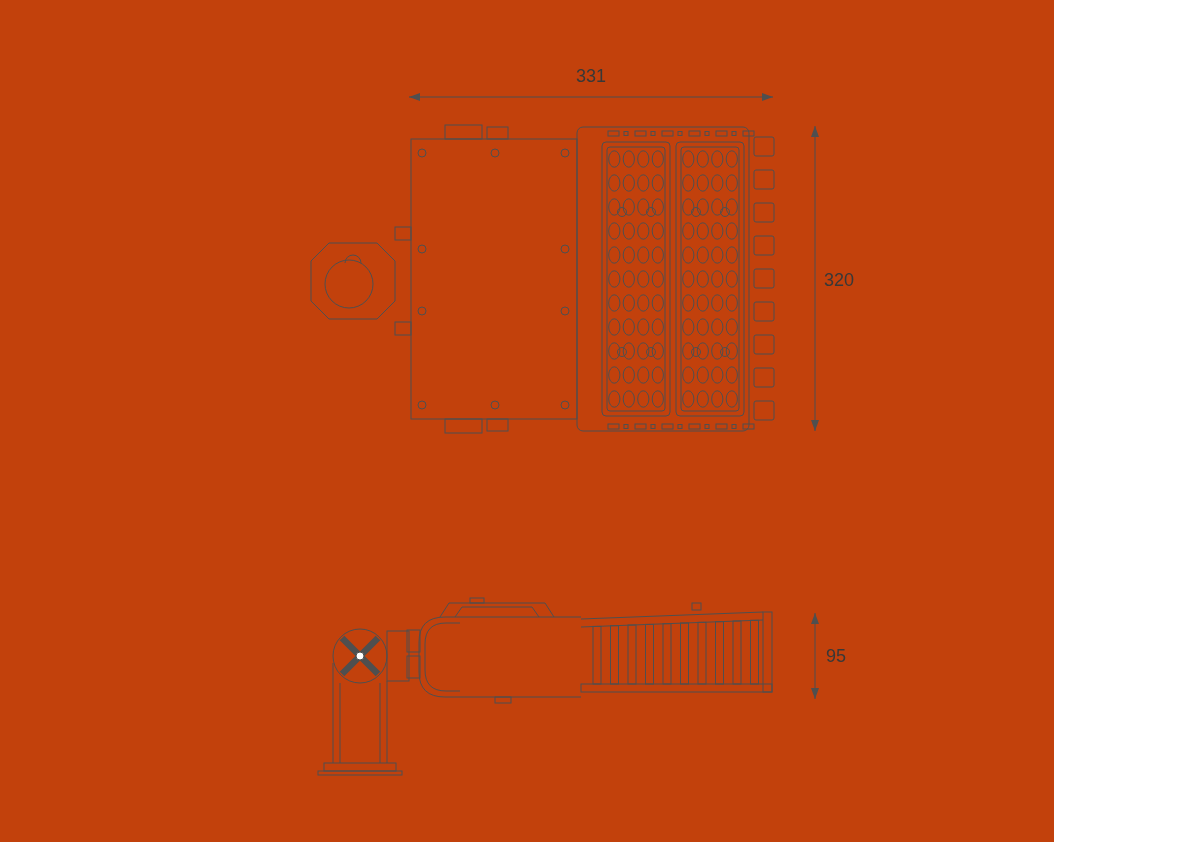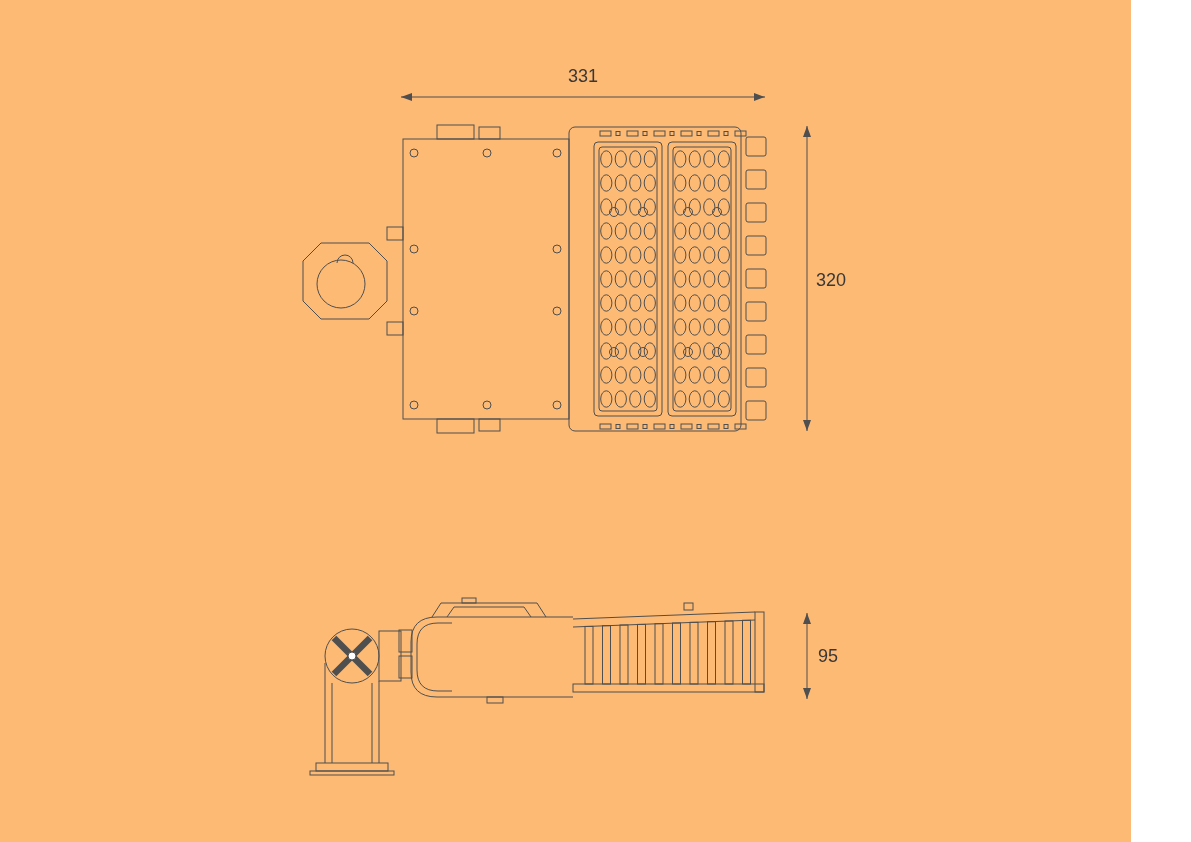--- a/index.html
+++ b/index.html
@@ -1,16 +1,16 @@
 <!DOCTYPE html>
 <html style="--line: #4f4f4f; --text: #383838;"><head>
 <meta charset="utf-8">
 <style>
   html,body{margin:0;padding:0;background:#fff;}
-  .canvas{position:relative;width:1131px;height:842px;background:#fdba74;overflow:hidden;}
+  .canvas{position:relative;width:1046px;height:842px;background:#c2410c;overflow:hidden;padding-left:8px;}
   svg{display:block;}
   .ln{fill:none;stroke:var(--line,#4f4f4f);stroke-width:1;}
   .fill{fill:var(--line,#4f4f4f);stroke:none;}
   .thick{stroke:var(--line,#4f4f4f);stroke-width:6.5;fill:none;}
   svg text{font-family:"Liberation Sans",sans-serif;font-size:18px;fill:var(--text,#383838);stroke:none;}
 </style>
 </head>
 <body style="background: rgb(255, 255, 255);">
 
 <div class="canvas">

